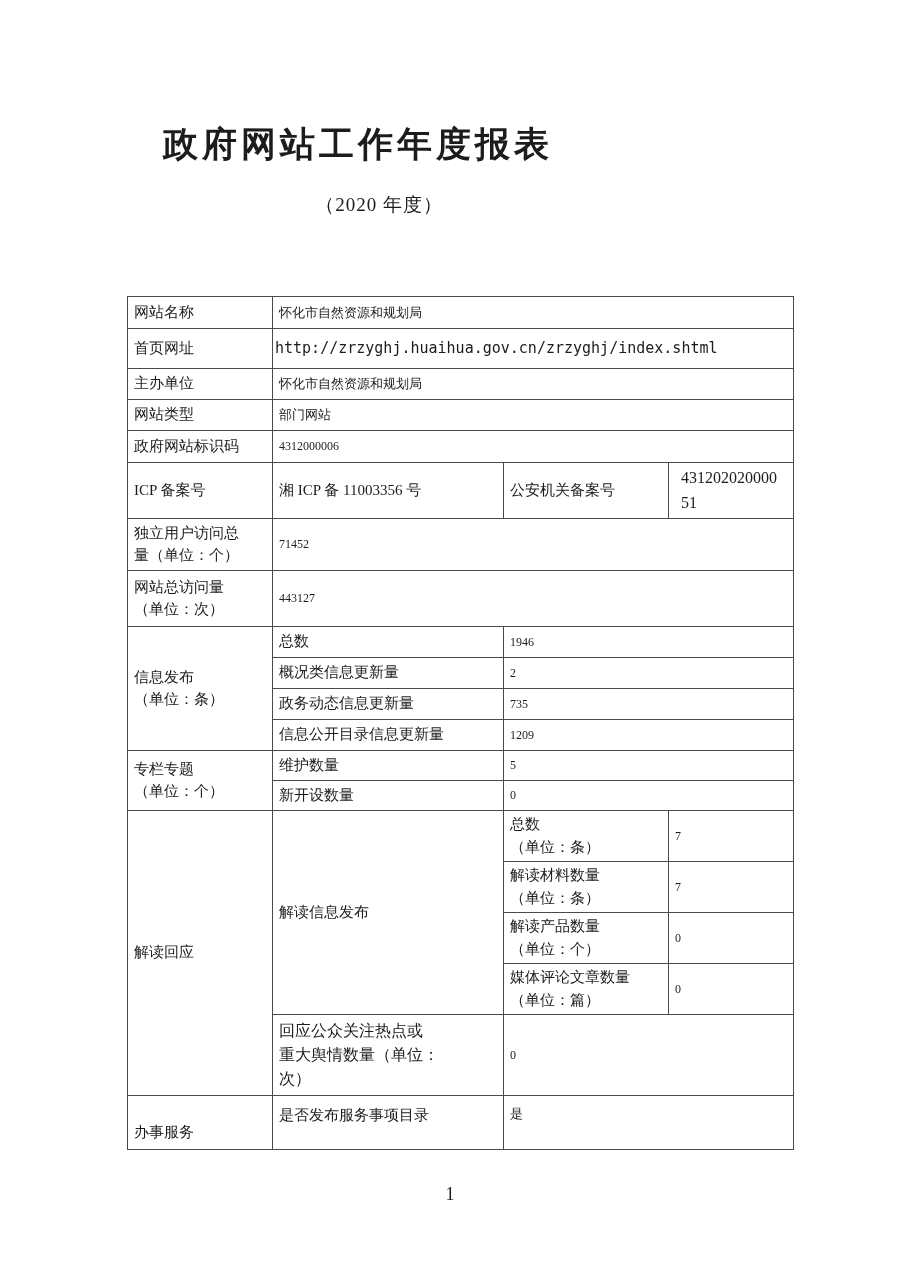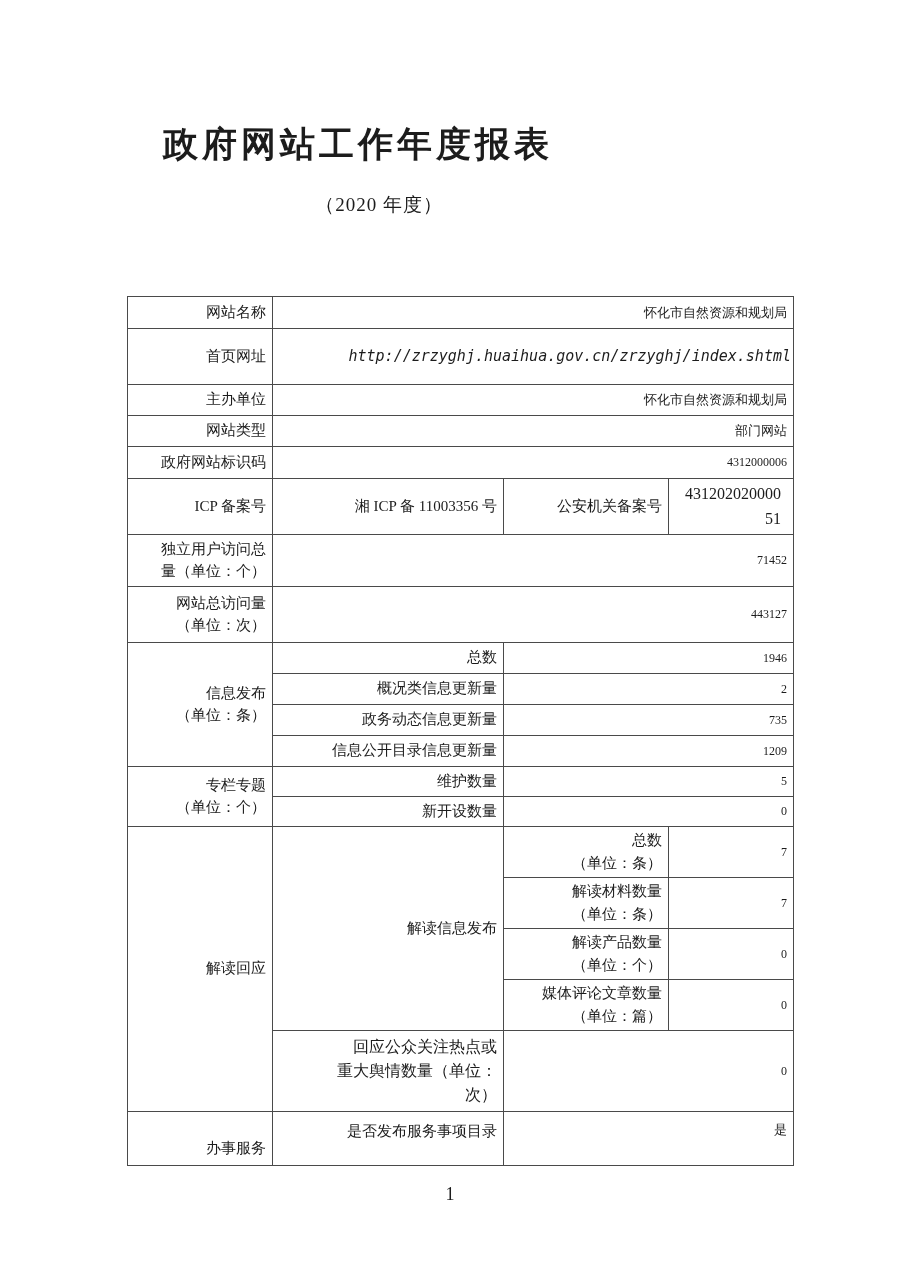--- a/index.html
+++ b/index.html
@@ -19,27 +19,27 @@
   .unit{
     position:absolute;top:267px;left:124px;
     font-weight:700;font-size:17px;letter-spacing:1px;
   }
   table.report{
     position:absolute;top:296px;left:127px;width:666px;
     border-collapse:collapse;table-layout:fixed;
   }
   .c1{width:145px}.c2{width:231px}.c3{width:165px}.c4{width:125px}
   td{
-    border:1px solid #4a4a4a;text-align:right;vertical-align:middle;
+    border:1px solid #4a4a4a;text-align:left;vertical-align:middle;
     white-space:pre-line;padding:2px 6px;font-size:15px;line-height:1.5;
     box-sizing:border-box;overflow:hidden;
   }
   td.val{font-size:12px;font-family:"Liberation Serif",serif;}
   td.cnval{font-size:13px;}
-  td.url{font-family:"DejaVu Sans Mono",monospace;font-size:15px;padding:16px 2px;font-style:italic;}
+  td.url{font-family:"DejaVu Sans Mono",monospace;font-size:15px;padding:8px 2px;}
   td.icpnum{font-size:16px;word-break:break-all;padding:2px 12px;line-height:1.6;}
   tr.rh32{height:32px}
   tr.rh31{height:31px}
   tr.rh53{height:53px}
   tr.rh52{height:52px}
   tr.rh56{height:56px}
   tr.rh30{height:30px}
   tr.rh51{height:51px}
   tr.rh81{height:81px}
   tr.rh54{height:54px}

